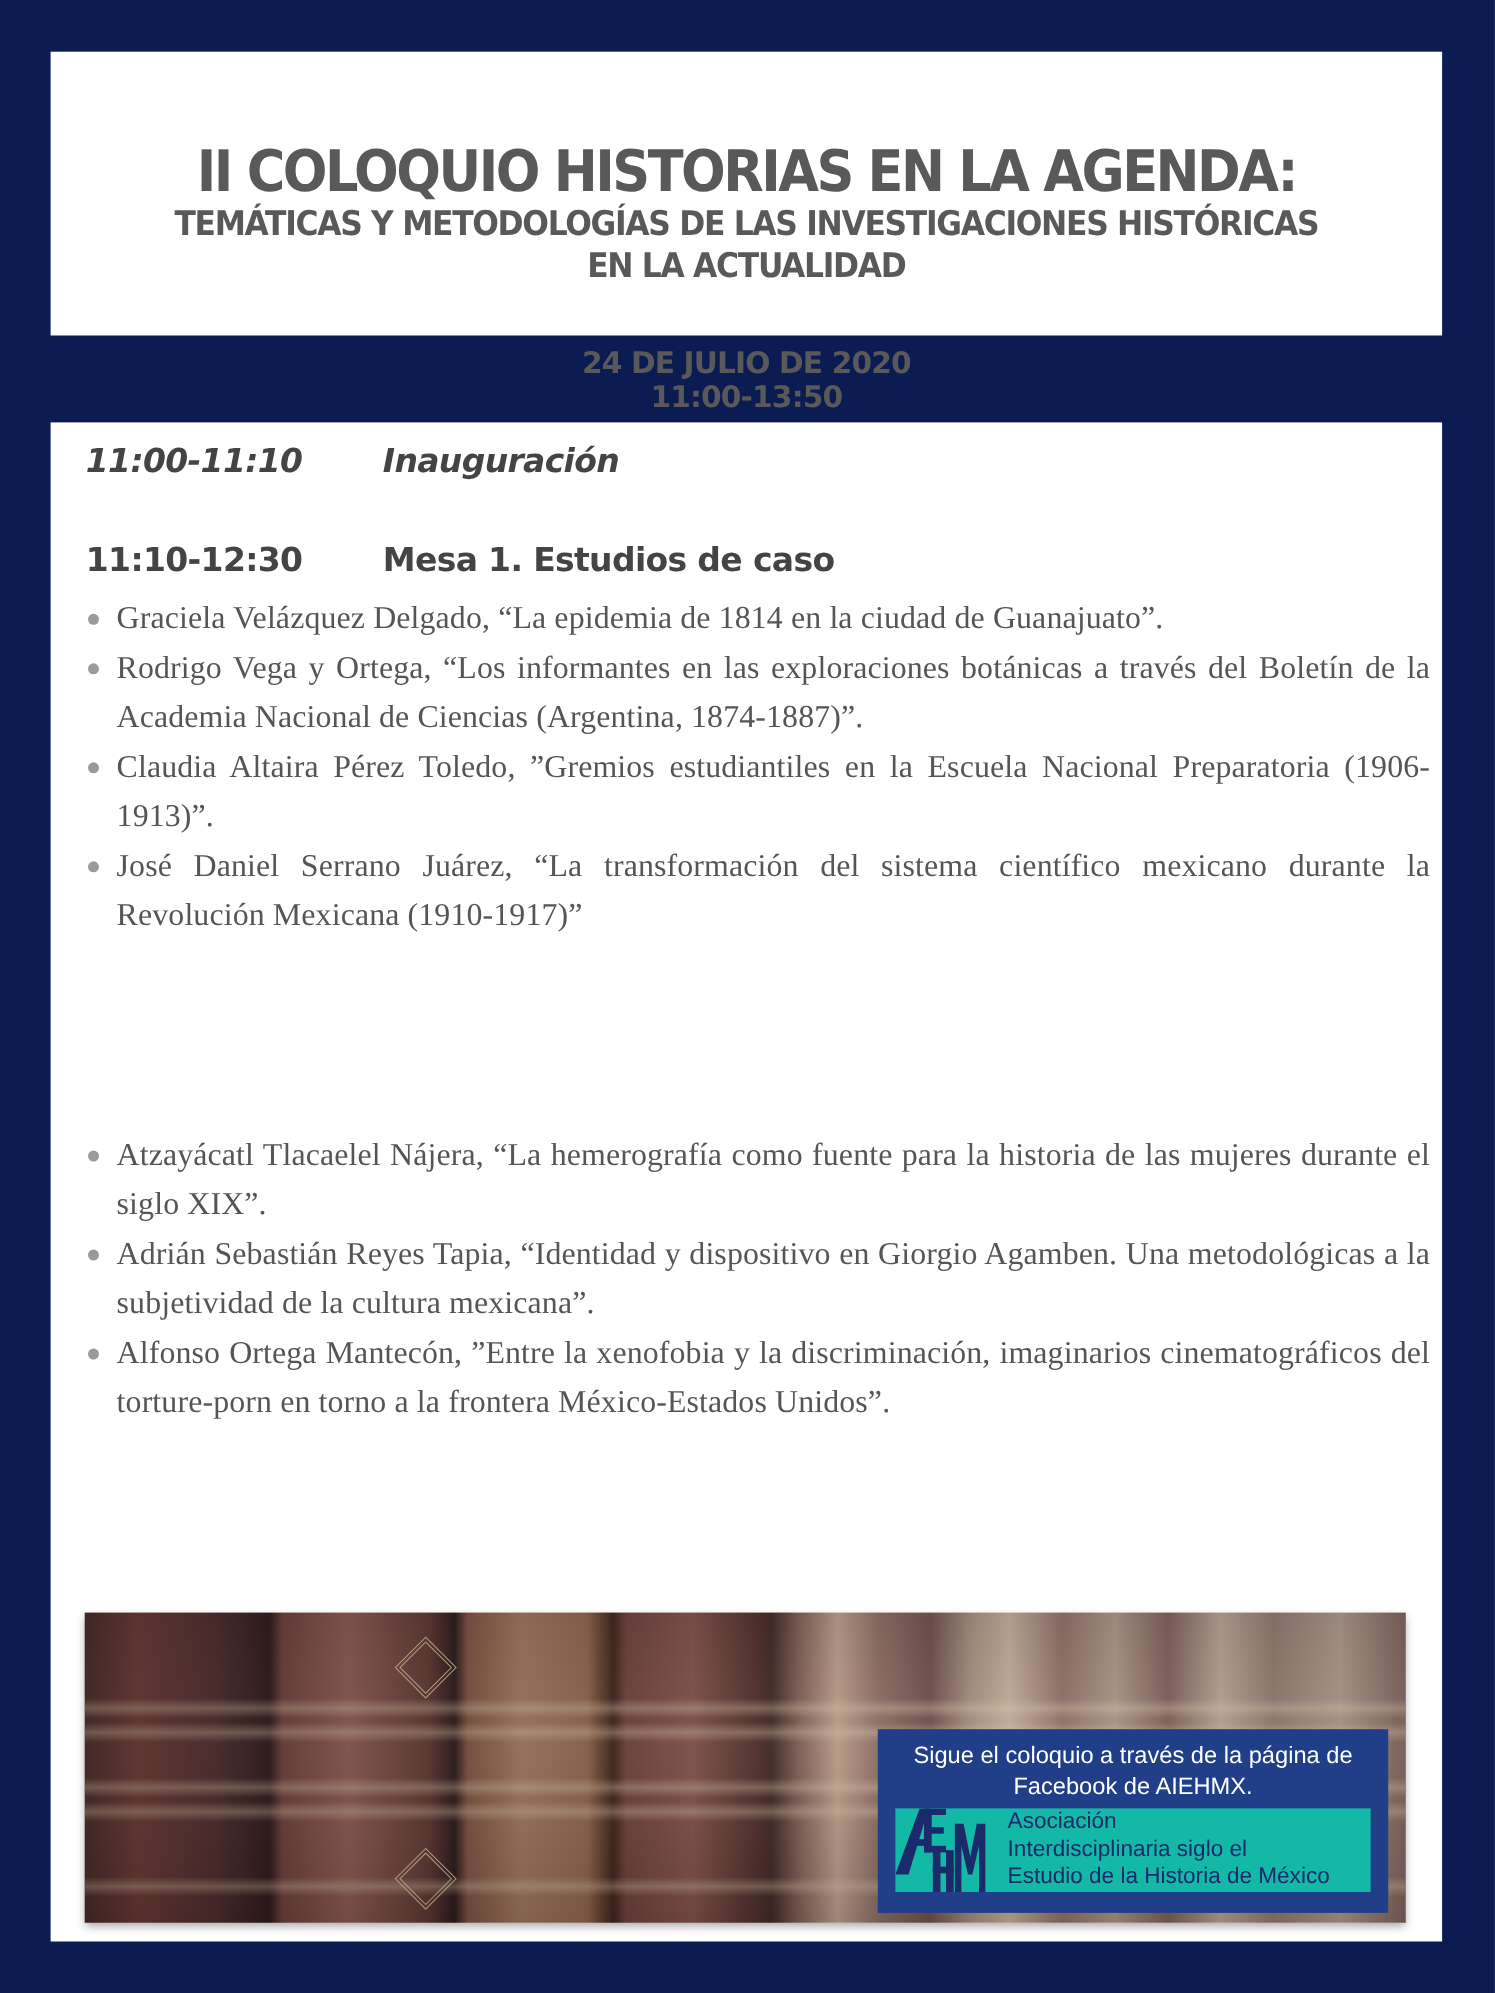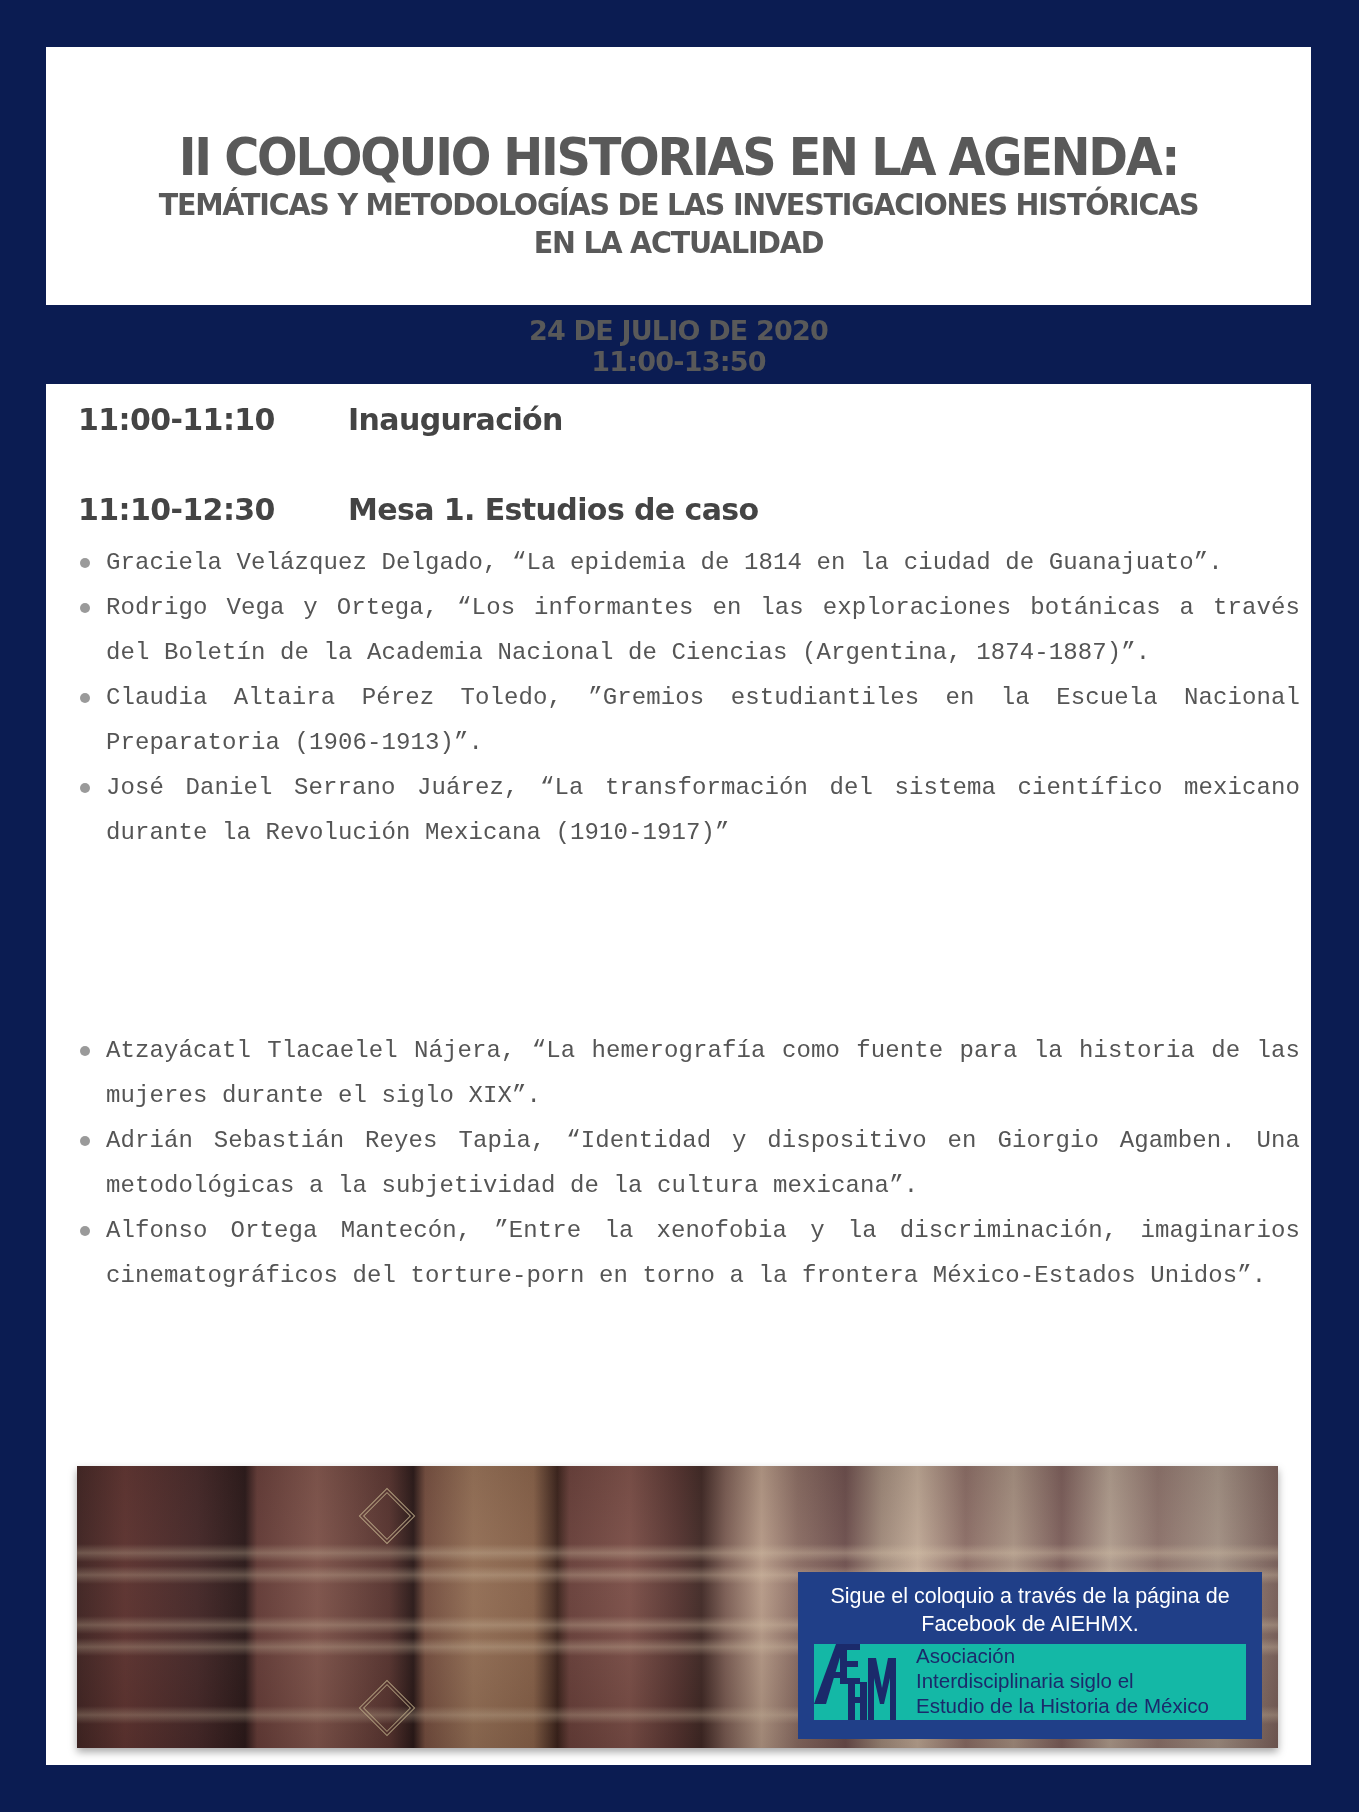--- a/index.html
+++ b/index.html
@@ -69,22 +69,22 @@
   }
   .items {
     position: absolute;
     left: 32px;
     width: 1222px;
     list-style: none;
   }
   .items li {
     position: relative;
     padding-left: 28px;
-    font-family: Liberation Mono, monospace;
-    font-size: 24px;
+    font-family: Liberation Serif, serif;
+    font-size: 29px;
     line-height: 45px;
     color: #555555;
     text-align: justify;
     letter-spacing: 0.1px;
   }
   .items li .bullet {
     position: absolute;
     left: 2px; top: 18px;
     width: 10px; height: 10px;
     border-radius: 50%;
@@ -169,21 +169,21 @@
     <div>EN LA ACTUALIDAD</div>
   </div>
   <div class="date-block">
     <div>24 DE JULIO DE 2020</div>
     <div>11:00-13:50</div>
   </div>
 </div>
 
 <div class="program-box">
 
-  <div class="section-head" style="top:18px;">
+  <div class="section-head" style="top:18px;font-style:italic;">
     <span class="time">11:00-11:10</span><span>Inauguración</span>
   </div>
 
   <div class="section-head" style="top:108px;">
     <span class="time">11:10-12:30</span><span>Mesa 1. Estudios de caso</span>
   </div>
   <ul class="items" style="top:156px;">
     <li><span class="bullet"></span><span>Graciela Velázquez Delgado, “La epidemia de 1814 en la ciudad de Guanajuato”.</span></li>
     <li><span class="bullet"></span><span>Rodrigo Vega y Ortega, “Los informantes en las exploraciones botánicas a través del Boletín de la Academia Nacional de Ciencias (Argentina, 1874-1887)”.</span></li>
     <li><span class="bullet"></span><span>Claudia Altaira Pérez Toledo, ”Gremios estudiantiles en la Escuela Nacional Preparatoria (1906-1913)”.</span></li>

